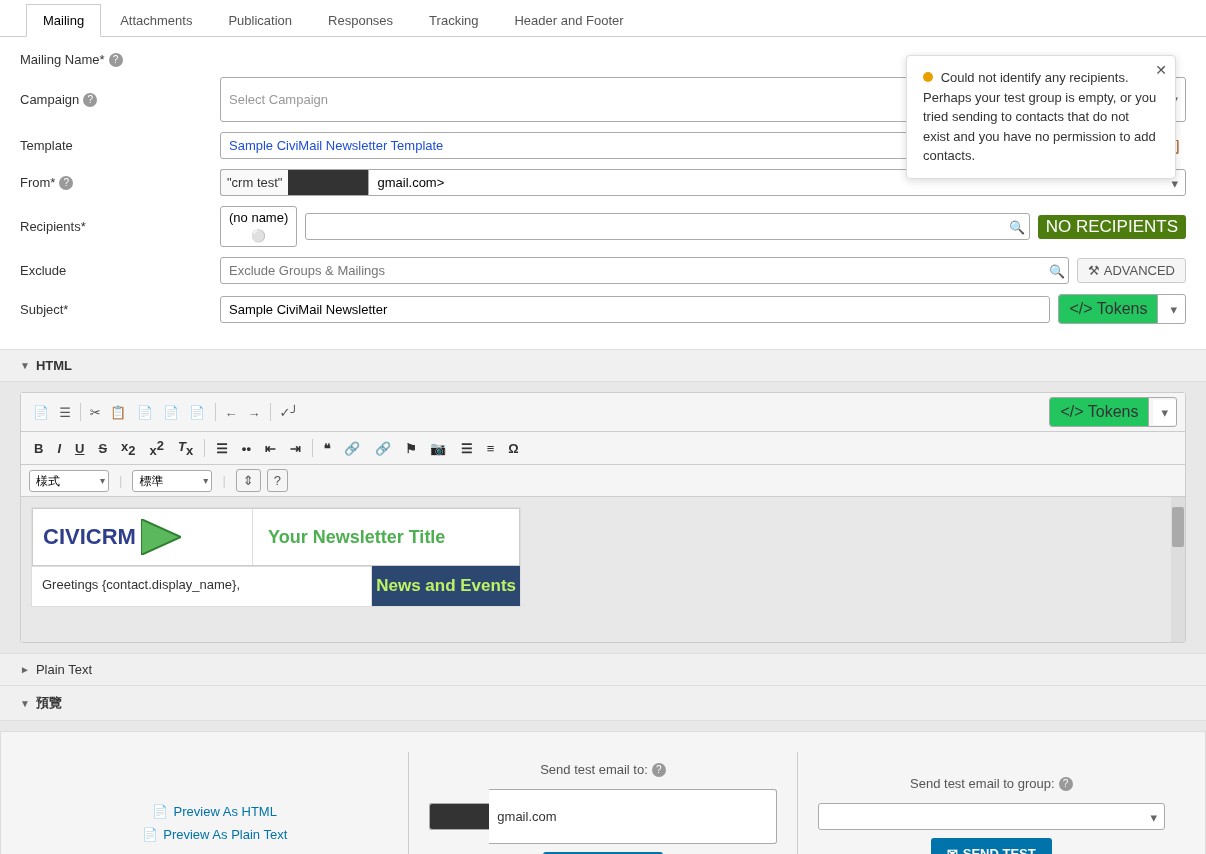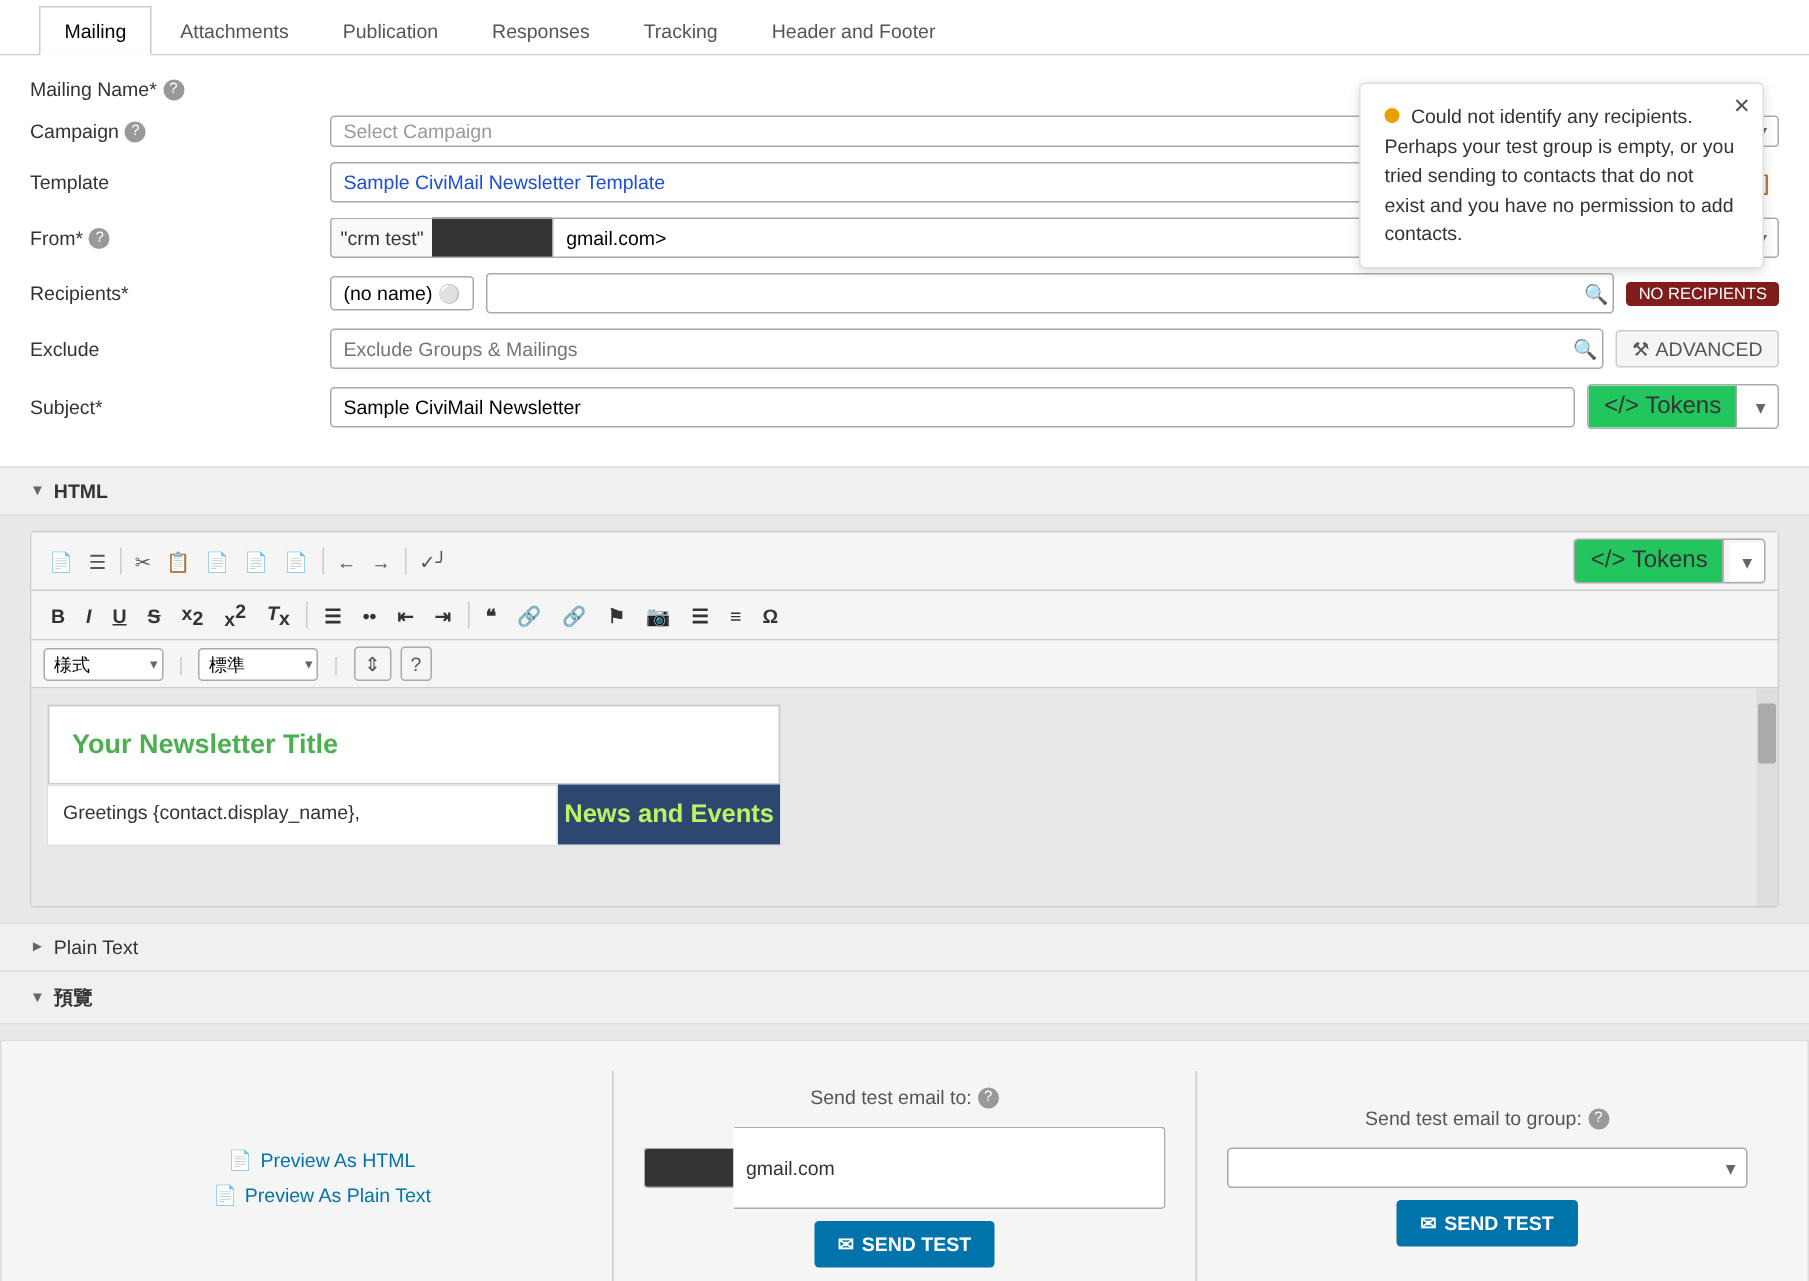--- a/index.html
+++ b/index.html
@@ -15,39 +15,39 @@
     .content-area { background: #fff; margin: 0; padding: 0; }
     
     
     .form-section { padding: 15px 20px; background: #fff; }
     .form-row { display: flex; align-items: center; margin-bottom: 10px; }
     .form-label { width: 200px; min-width: 200px; color: #333; font-size: 13px; display: flex; align-items: center; gap: 4px; }
     .help-icon { display: inline-flex; align-items: center; justify-content: center; width: 14px; height: 14px; background: #999; color: #fff; border-radius: 50%; font-size: 10px; cursor: pointer; }
     .form-field { flex: 1; }
     .form-input { width: 100%; padding: 5px 8px; border: 1px solid #aaa; border-radius: 3px; font-size: 13px; color: #333; background: #fff; }
     .select-wrapper { position: relative; display: inline-flex; align-items: center; width: 100%; }
-    .select-wrapper select { width: 100%; padding: 2px 8px; border: 1px solid #aaa; border-radius: 3px; font-size: 13px; color: #999; background: #fff; appearance: none; cursor: pointer; }
+    .select-wrapper select { width: 100%; padding: 14px 8px; border: 1px solid #aaa; border-radius: 3px; font-size: 13px; color: #999; background: #fff; appearance: none; cursor: pointer; }
     .select-arrow { position: absolute; right: 8px; pointer-events: none; color: #666; }
     
     
     .from-field-container { display: flex; align-items: center; gap: 0; width: 100%; }
     .from-text-prefix { padding: 5px 6px; border: 1px solid #aaa; border-right: none; border-radius: 3px 0 0 3px; background: #f9f9f9; color: #333; white-space: nowrap; font-size: 13px; }
     .from-masked { padding: 5px 4px; border-top: 1px solid #aaa; border-bottom: 1px solid #aaa; background: #333; color: #333; min-width: 80px; }
     .from-select-wrap { position: relative; flex: 1; }
     .from-select-wrap select { width: 100%; padding: 5px 8px; border: 1px solid #aaa; border-radius: 0 3px 3px 0; font-size: 13px; background: #fff; appearance: none; }
     .from-select-arrow { position: absolute; right: 8px; top: 50%; transform: translateY(-50%); pointer-events: none; color: #666; }
     
     
     .recipients-container { display: flex; align-items: center; gap: 8px; width: 100%; }
-    .recipient-tag { display: flex; align-items: center; padding: 3px 8px; border: 1px solid #aaa; border-radius: 3px; background: #fff; gap: 4px; }
+    .recipient-tag { display: flex; align-items: center; padding: 3px 8px; border: 1px solid #aaa; border-radius: 3px; background: #fff; gap: 4px; flex-direction: column; }
     .recipient-remove { color: #0073aa; cursor: pointer; font-size: 12px; }
     .search-input-wrap { position: relative; flex: 1; }
     .search-input-wrap input { width: 100%; padding: 5px 28px 5px 8px; border: 1px solid #aaa; border-radius: 3px; font-size: 13px; }
     .search-icon-btn { position: absolute; right: 4px; top: 50%; transform: translateY(-50%); background: none; border: none; cursor: pointer; color: #666; }
-    .no-recipients-badge { color: #fff; background: #7f1d1d; padding: 2px 8px; border-radius: 3px; font-size: 11px; white-space: nowrap; }
+    .no-recipients-badge { color: #fff; background: #4d7c0f; padding: 2px 8px; border-radius: 3px; font-size: 17px; white-space: nowrap; }
     
     
     .exclude-container { display: flex; align-items: center; gap: 8px; width: 100%; }
     .exclude-input-wrap { position: relative; flex: 1; }
     .exclude-input-wrap input { width: 100%; padding: 5px 28px 5px 8px; border: 1px solid #aaa; border-radius: 3px; font-size: 13px; color: #999; }
     .advanced-btn { display: flex; align-items: center; gap: 4px; color: #555; border: 1px solid #ccc; background: #f5f5f5; padding: 4px 10px; border-radius: 3px; cursor: pointer; white-space: nowrap; }
     
     
     .subject-container { display: flex; align-items: center; gap: 8px; width: 100%; }
     .subject-input { flex: 1; padding: 5px 8px; border: 1px solid #aaa; border-radius: 3px; font-size: 13px; }
@@ -331,20 +331,28 @@
       <span style="color:#ccc; padding:0 4px">|</span>
       <button class="expand-btn">⇕</button>
       <button class="help-btn">?</button>
     </div>
 
     <div class="editor-content" style="position:relative;">
       <div class="editor-inner">
 
         <div class="newsletter-preview">
           <div class="newsletter-header">
+            <div class="newsletter-logo">
+              <div class="logo-box">
+                <span class="logo-text">CIVICRM</span>
+                <svg width="40" height="36" viewBox="0 0 40 36">
+                  <polygon points="0,0 40,18 0,36" fill="#5cb85c" stroke="#2e7d32" stroke-width="2"></polygon>
+                </svg>
+              </div>
+            </div>
             <div class="newsletter-title-area">
               <span class="newsletter-title">Your Newsletter Title</span>
             </div>
           </div>
           <div style="display:flex">
             <div class="newsletter-greeting" style="flex:1;border-right:1px solid #ddd;">
               <span>Greetings {contact.display_name},</span>
             </div>
             <div class="newsletter-nav">
               <button class="nav-btn">News and Events</button>

